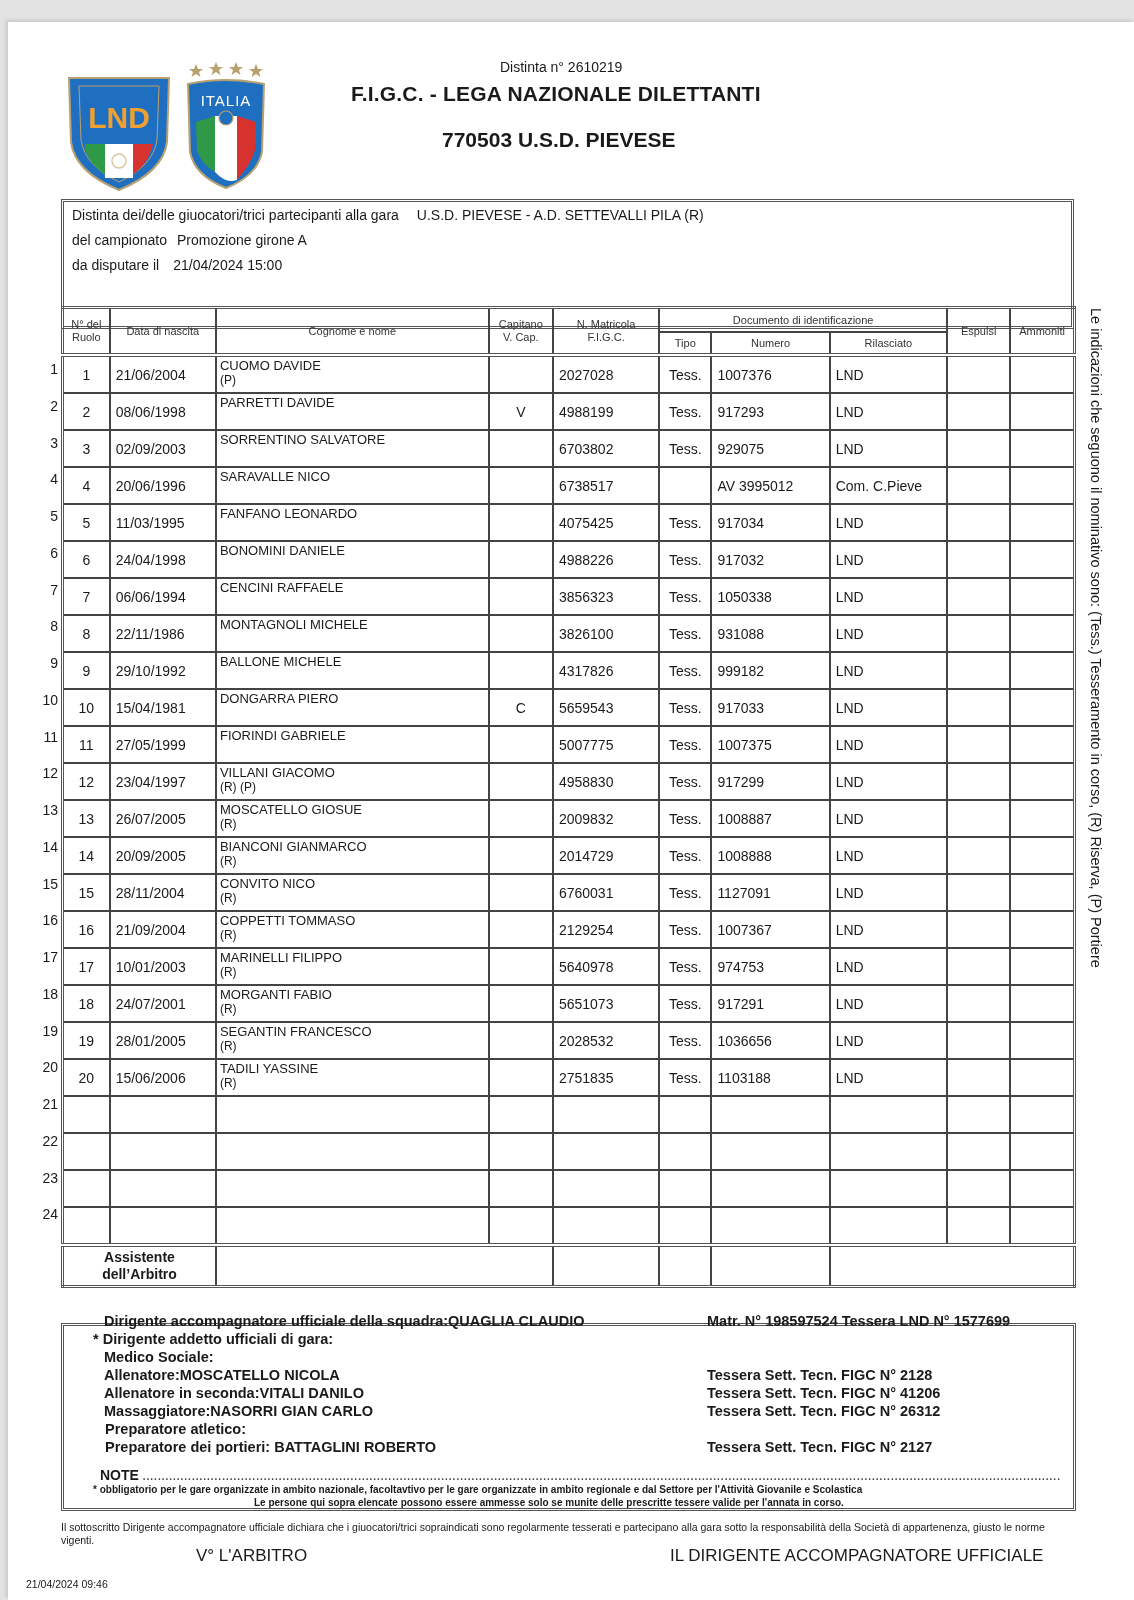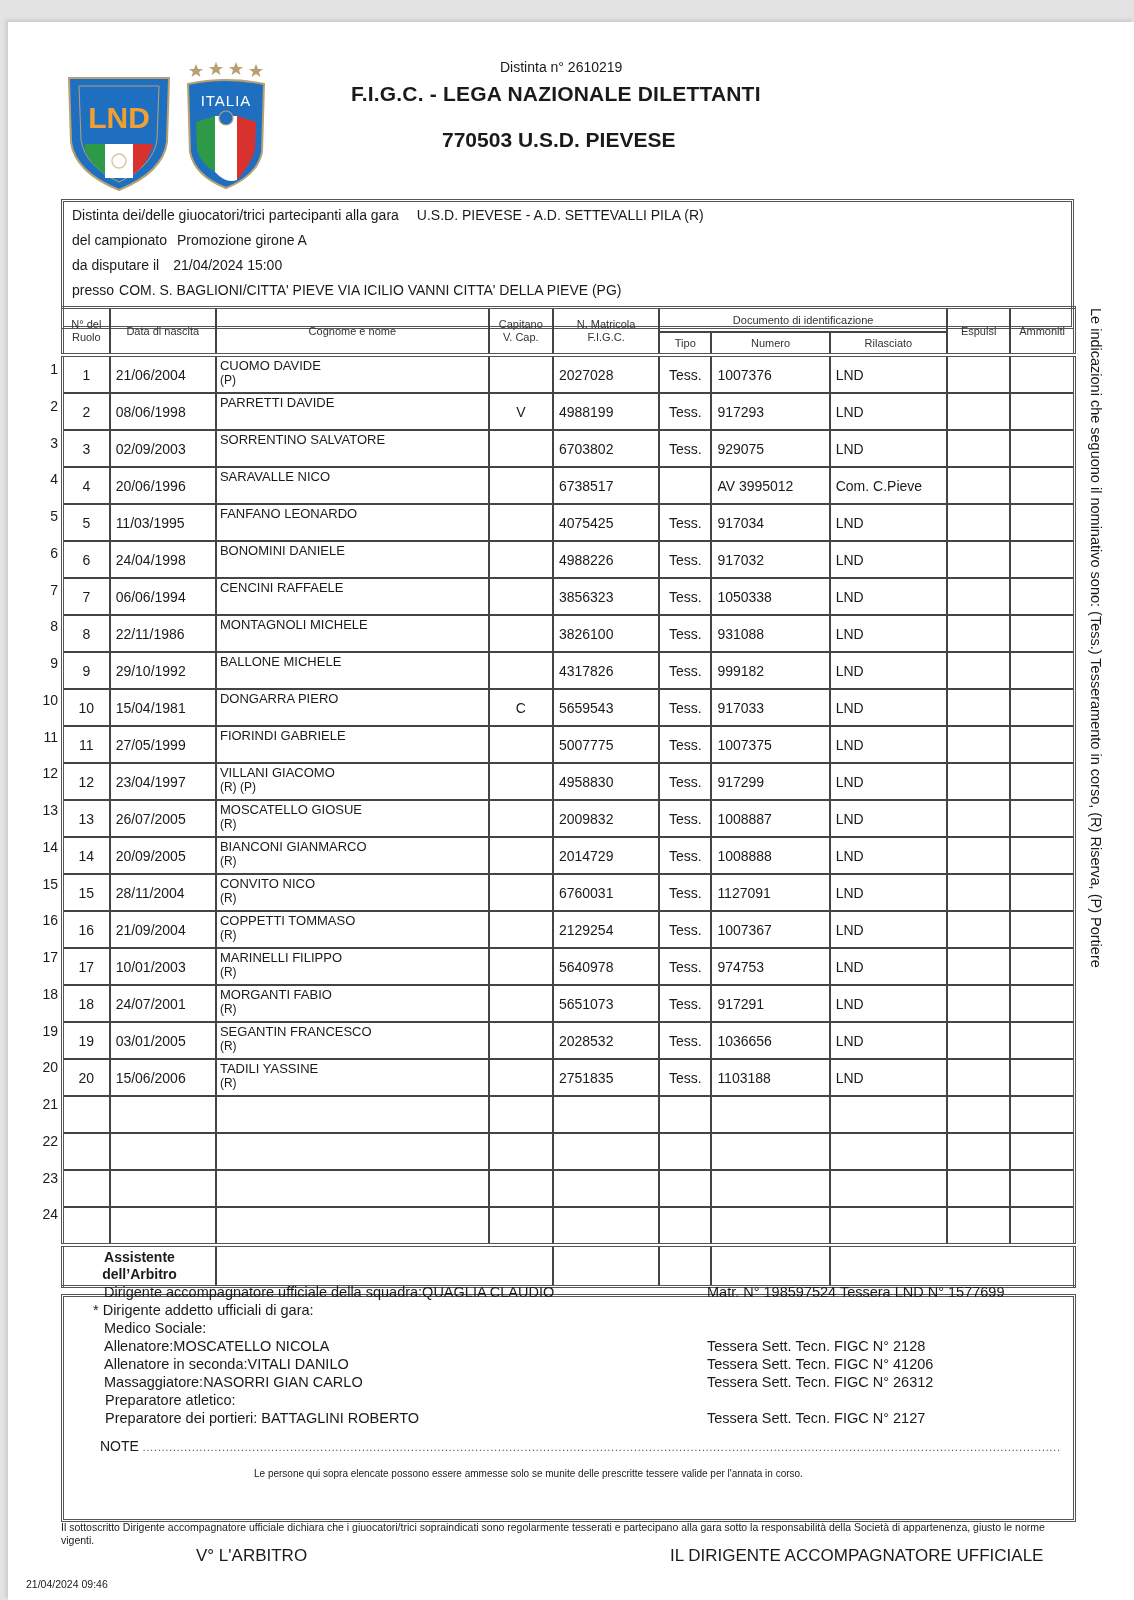--- a/index.html
+++ b/index.html
@@ -41,22 +41,22 @@
   table.grid tbody td { height: 33px; }
   td.c { text-align: center; }
   td.l { padding-left: 5px !important; }
   td.name { vertical-align: top !important; padding-left: 3px !important; font-size: 13px !important; line-height: 14px; padding-top: 2px !important; }
   td.name .sub { display: block; font-size: 12px; }
   td.bold-assist { font-weight: bold !important; text-align: center; font-size: 14px !important; line-height: 17px; height: 38px !important; }
 
   .rownum { position: absolute; left: 36px; width: 22px; text-align: right; font-size: 14px; }
 
   .staff-box {
-    position: absolute; left: 61px; top: 1294px; width: 1015px; height: 228px;
-    border: 3px double #555; box-sizing: border-box;
+    position: absolute; left: 61px; top: 1323px; width: 1015px; height: 188px;
+    border: 3px double #555; box-sizing: border-box; font-weight: bold;
   }
   .staff { position: absolute; font-size: 14.5px; white-space: nowrap; }
   .note { position: absolute; left: 36px; top: 170px; font-size: 14px; width: 960px; overflow: hidden; white-space: nowrap; }
   .note .dots { letter-spacing: 1px; color: #444; font-size: 10px; }
   .fn { position: absolute; font-size: 10px; white-space: nowrap; }
   .decl { position: absolute; left: 61px; top: 1521px; width: 1015px; font-size: 10.5px; line-height: 13px; }
   .sig { position: absolute; top: 1546px; font-size: 17px; }
   .stamp { position: absolute; left: 26px; top: 1578px; font-size: 10.5px; }
   .side-note {
     position: absolute; left: 1082px; top: 308px; font-size: 14.5px; white-space: nowrap;
@@ -98,23 +98,20 @@
 
 <div class="info-box">
   <div class="info-line" style="top:5px;">
     <span>Distinta dei/delle giuocatori/trici partecipanti alla gara</span><span class="val" style="margin-left:18px;">U.S.D. PIEVESE - A.D. SETTEVALLI PILA (R)</span>
   </div>
   <div class="info-line" style="top:30px;">
     <span>del campionato</span><span class="val">Promozione girone A</span>
   </div>
   <div class="info-line" style="top:55px;">
     <span>da disputare il</span><span class="val" style="margin-left:14px;">21/04/2024 15:00</span>
-  </div>
-  <div class="info-line" style="top:80px;">
-    <span>presso</span><span style="margin-left:5px;">COM. S. BAGLIONI/CITTA' PIEVE VIA ICILIO VANNI CITTA' DELLA PIEVE (PG)</span>
   </div>
 </div>
 
 <div id="rownums">
     <div class="rownum" style="top: 361px;">1</div>
     <div class="rownum" style="top: 397.75px;">2</div>
     <div class="rownum" style="top: 434.5px;">3</div>
     <div class="rownum" style="top: 471.25px;">4</div>
     <div class="rownum" style="top: 508px;">5</div>
     <div class="rownum" style="top: 544.75px;">6</div>
@@ -380,21 +377,21 @@
         <td class="c"></td>
         <td class="l">5651073</td>
         <td class="c">Tess.</td>
         <td class="l">917291</td>
         <td class="l">LND</td>
         <td></td>
         <td></td>
       </tr>
       <tr>
         <td class="c">19</td>
-        <td class="l">03/01/2005</td>
+        <td class="l">28/01/2005</td>
         <td class="name"><span>SEGANTIN FRANCESCO</span><span class="sub">(R)</span></td>
         <td class="c"></td>
         <td class="l">2028532</td>
         <td class="c">Tess.</td>
         <td class="l">1036656</td>
         <td class="l">LND</td>
         <td></td>
         <td></td>
       </tr>
       <tr>
@@ -480,19 +477,20 @@
   <div class="staff" style="left:40px; top:41px;">Allenatore:MOSCATELLO NICOLA</div>
   <div class="staff" style="left:643px; top:41px;">Tessera Sett. Tecn. FIGC N° 2128</div>
   <div class="staff" style="left:40px; top:59px;">Allenatore in seconda:VITALI DANILO</div>
   <div class="staff" style="left:643px; top:59px;">Tessera Sett. Tecn. FIGC N° 41206</div>
   <div class="staff" style="left:40px; top:77px;">Massaggiatore:NASORRI GIAN CARLO</div>
   <div class="staff" style="left:643px; top:77px;">Tessera Sett. Tecn. FIGC N° 26312</div>
   <div class="staff" style="left:41px; top:95px;">Preparatore atletico:</div>
   <div class="staff" style="left:41px; top:113px;">Preparatore dei portieri:  BATTAGLINI ROBERTO</div>
   <div class="staff" style="left:643px; top:113px;">Tessera Sett. Tecn. FIGC N° 2127</div>
   <div class="note" style="top:141px;"><span>NOTE</span> <span class="dots">......................................................................................................................................................................................................................................................................................................</span></div>
+  <div class="fn" style="left:29px; top:158px;">* obbligatorio per le gare organizzate in ambito nazionale, facoltavtivo per le gare organizzate in ambito regionale e dal Settore per l'Attività Giovanile e Scolastica</div>
   <div class="fn" style="left:190px; top:171px;">Le persone qui sopra elencate possono essere ammesse solo se munite delle prescritte tessere valide per l'annata in corso.</div>
 </div>
 
 <div class="decl">Il sottoscritto Dirigente accompagnatore ufficiale dichiara che i giuocatori/trici sopraindicati sono regolarmente tesserati e partecipano alla gara sotto la responsabilità della Società di appartenenza, giusto le norme vigenti.</div>
 <div class="sig" style="left:196px;">V° L'ARBITRO</div>
 <div class="sig" style="left:670px;">IL DIRIGENTE ACCOMPAGNATORE UFFICIALE</div>
 <div class="stamp">21/04/2024 09:46</div>
 
 </body></html>

